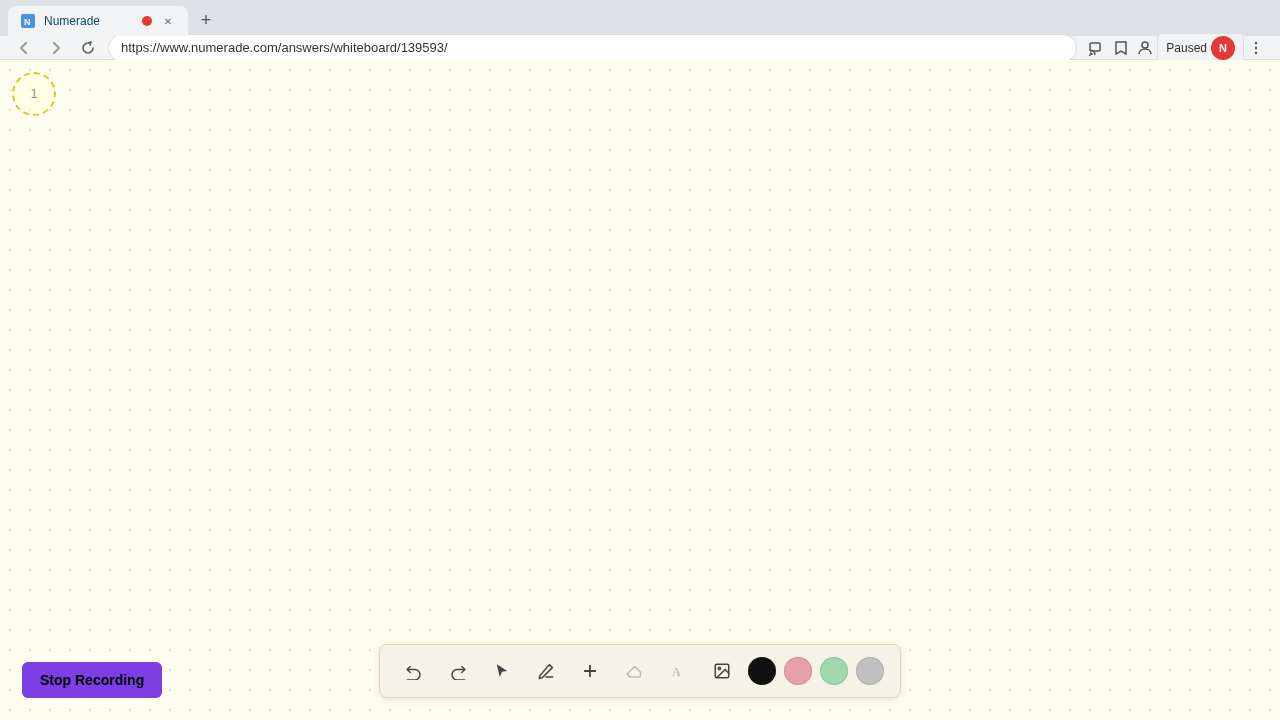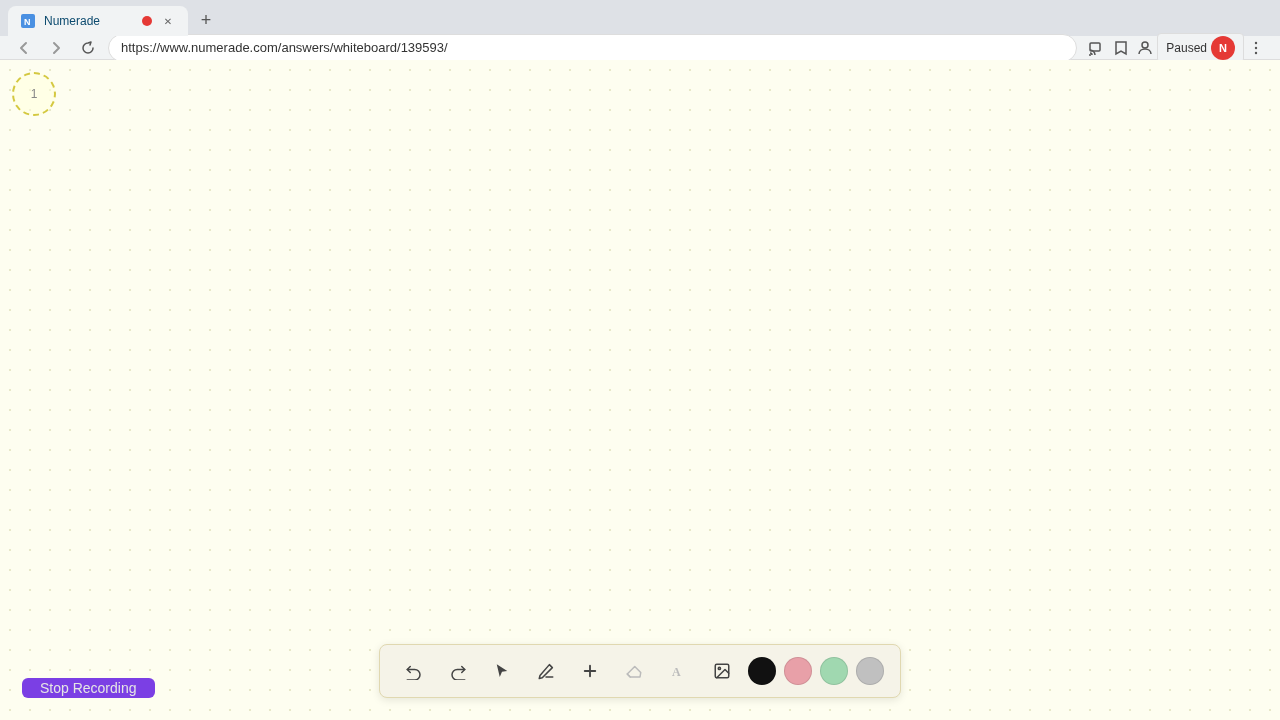--- a/index.html
+++ b/index.html
@@ -238,26 +238,26 @@
       cursor: pointer;
       border: 1px solid rgba(0,0,0,0.1);
     }
 
     
     .stop-recording-btn {
       position: absolute;
       bottom: 22px;
       left: 22px;
       background: #7b3fe4;
-      color: #e5e5e5;
+      color: #000000;
       border: none;
       border-radius: 6px;
-      padding: 2px 18px;
+      padding: 10px 18px;
       font-size: 14px;
-      font-weight: 400;
+      font-weight: 700;
       cursor: pointer;
       white-space: nowrap;
     }
 
     
     .icon-svg {
       width: 18px;
       height: 18px;
     }
   </style>

